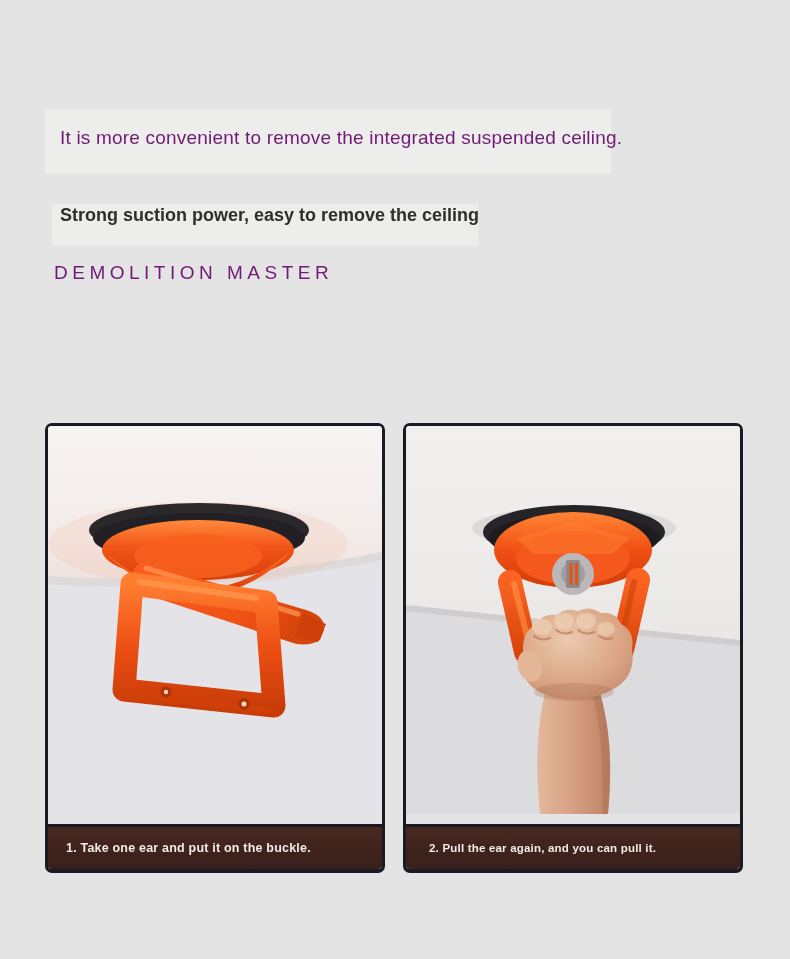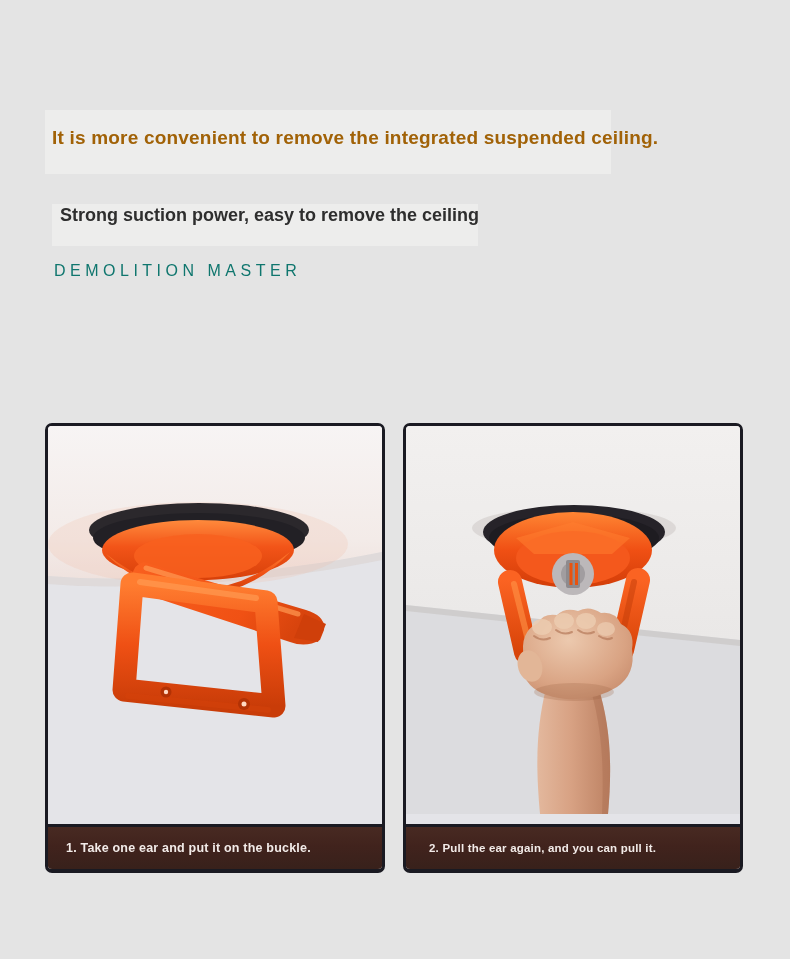--- a/index.html
+++ b/index.html
@@ -1,23 +1,23 @@
 <!DOCTYPE html>
 <html><head>
 <meta charset="utf-8">
 <style>
   html,body{margin:0;padding:0;background:#e4e4e4;}
   .page{position:relative;width:790px;height:959px;background:#e4e4e4;overflow:hidden;
         font-family:"Liberation Sans", sans-serif;}
   .hl-band{position:absolute;background:#ededec;}
-  .h1{position:absolute;left:52px;top:127px;font-size:19px;font-weight:bold;color:#a16207;
+  .h1{position:absolute;left:60px;top:127px;font-size:19px;font-weight:normal;color:#701a75;
       letter-spacing:.2px;white-space:nowrap;}
   .h2{position:absolute;left:60px;top:205px;font-size:18px;font-weight:bold;color:#2e2e2e;
       white-space:nowrap;}
-  .brand{position:absolute;left:54px;top:262px;font-size:16px;font-weight:500;color:#0f766e;
+  .brand{position:absolute;left:54px;top:262px;font-size:19px;font-weight:500;color:#701a75;
       letter-spacing:4.5px;white-space:nowrap;}
   .panel{position:absolute;top:423px;width:334px;height:443px;border:3px solid #1a1a22;
       border-bottom-width:4px;border-radius:7px;overflow:hidden;background:#e4e4e8;}
   .panel.left{left:45px;}
   .panel.right{left:403px;}
   .photo{position:absolute;top:0;left:0;width:334px;height:388px;}
   .photo svg{display:block;}
   .caption-bar{position:absolute;left:0;bottom:0;width:334px;height:45px;
       background:linear-gradient(180deg,#482a22 0%,#41231d 45%,#38211b 100%);
       border-top:3px solid #1a1a22;display:flex;align-items:center;box-sizing:border-box;}

